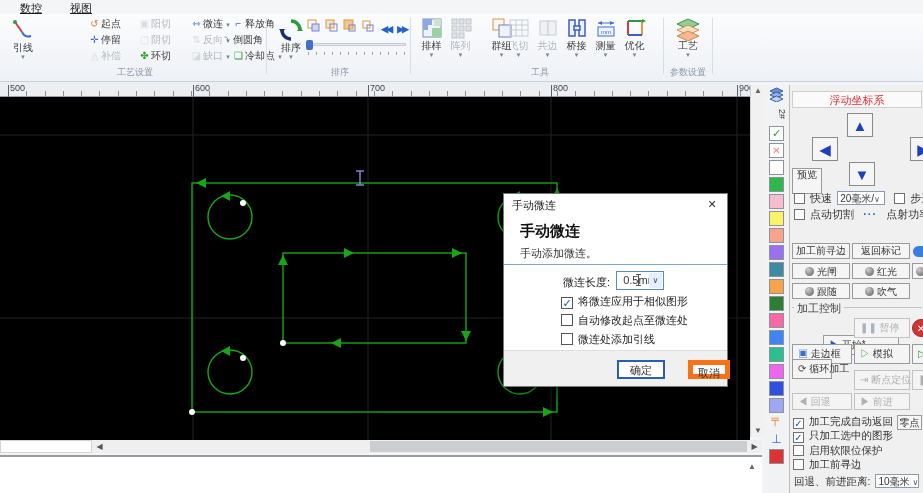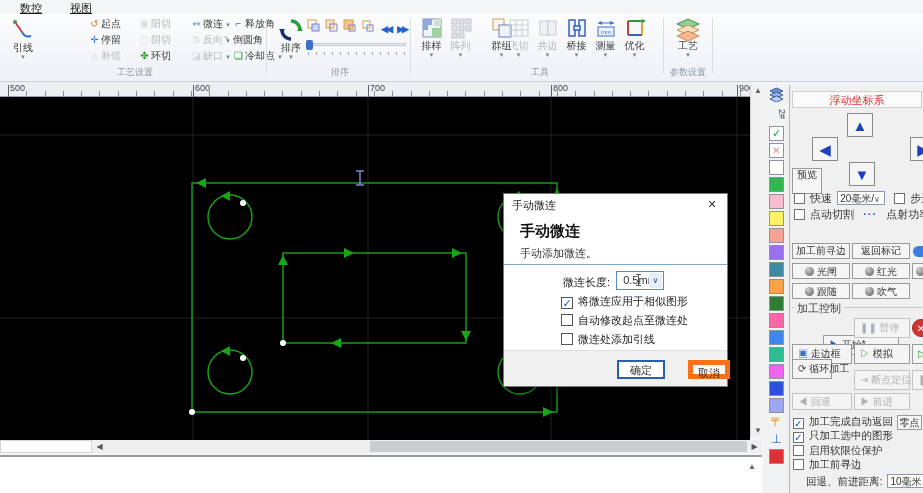--- a/index.html
+++ b/index.html
@@ -476,21 +476,21 @@
     </div>
     <div class="prow" style="top:359px;">
       <span style="margin-left:3px;" class="cb"></span>
       <span style="margin-left:2px; font-size:10.5px;">启用软限位保护</span>
     </div>
     <div class="prow" style="top:373px;">
       <span style="margin-left:3px;" class="cb"></span>
       <span style="margin-left:2px; font-size:10.5px;">加工前寻边</span>
     </div>
     <div class="prow" style="top:389px;">
-      <span style="margin-left:16px; font-size:10.5px;">回退、前进距离:</span>
+      <span style="margin-left:4px; font-size:10.5px;">回退、前进距离:</span>
       <span class="psel" style="width:44px; margin-left:2px; text-align:right;"><span>10毫米</span> <span class="dd">∨</span></span>
     </div>
   </div>
 
   <div class="dialog">
     <div class="dtitlebar">
       <span class="dtitle">手动微连</span>
       <span class="dclose">✕</span>
     </div>
     <div class="dheading">手动微连</div>

